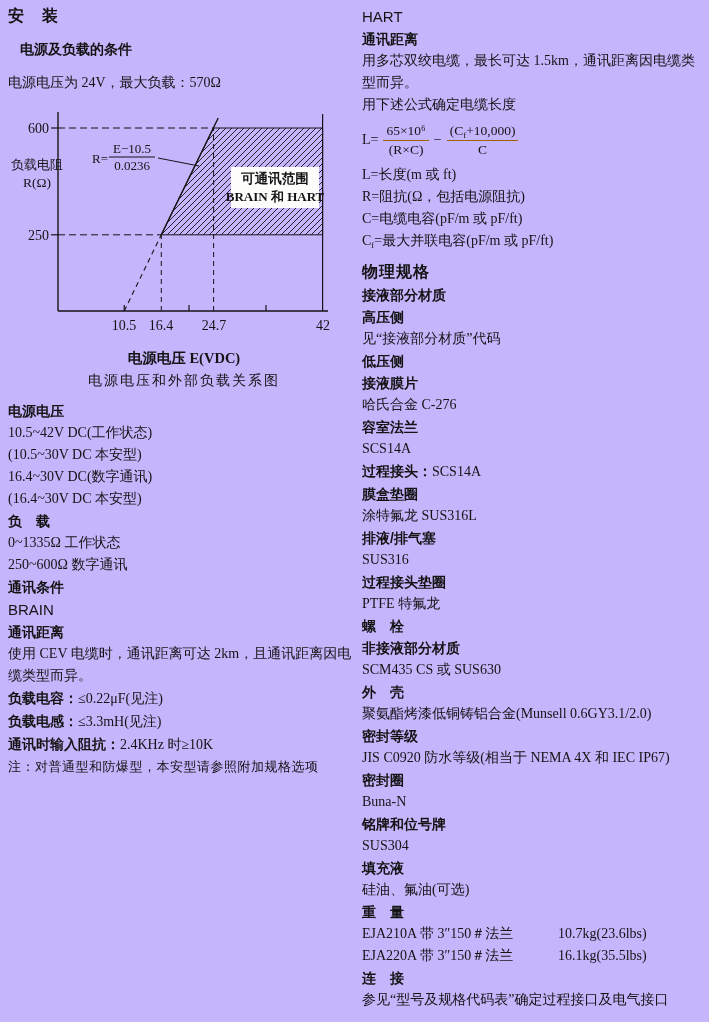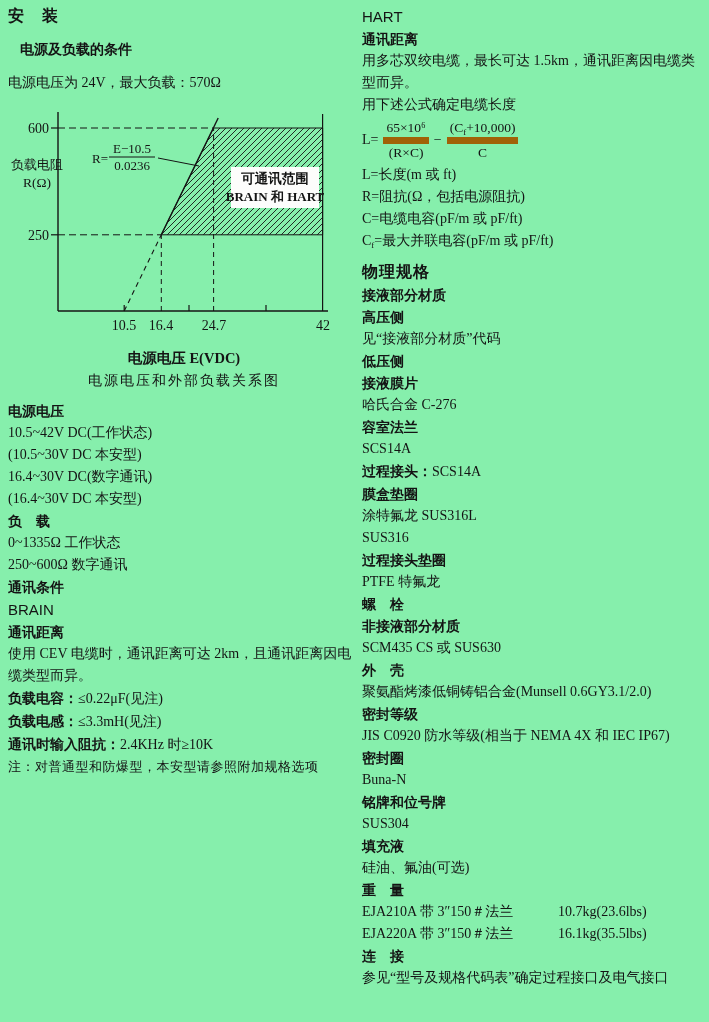--- a/index.html
+++ b/index.html
@@ -1,17 +1,17 @@
 <!DOCTYPE html>
 <html><head>
 <meta charset="utf-8">
 <style>
   html,body{margin:0;padding:0;background:#ffffff;}
   .page{
-    position:relative;width:709px;height:1022px;background:#86efac;color:#141414;
+    position:relative;width:709px;height:1022px;background:#c4b5fd;color:#141414;
     font-family:"Liberation Serif","DejaVu Serif",serif;overflow:hidden;
   }
   .col{position:absolute;top:0;}
   .col.left{left:8px;width:352px;}
   .col.right{left:362px;width:342px;}
 
   .page-title{
     margin:6px 0 10px 0;font-family:"Liberation Sans","DejaVu Sans",sans-serif;
     font-weight:bold;font-size:16px;line-height:20px;letter-spacing:1px;
   }
@@ -38,21 +38,21 @@
   .row .lbl{font-family:"Liberation Sans","DejaVu Sans",sans-serif;font-weight:bold;}
   .row.wt{display:flex;}
   .row.wt .model{width:196px;flex:0 0 auto;}
   sub.f{font-size:9px;vertical-align:-3px;line-height:0;}
 
   .formula{
     display:flex;align-items:center;gap:5px;font-size:14px;
     height:46px;line-height:normal;margin:1px 0;
   }
   .frac{display:inline-flex;flex-direction:column;align-items:center;font-size:13.5px;}
-  .frac .num{padding:0 3px 1px 3px;border-bottom:7px solid #a16207;}
+  .frac .num{padding:0 3px 1px 3px;border-bottom:1px solid #a16207;}
   .frac .den{padding:1px 3px 0 3px;}
 
   .svgtxt{font-family:"Liberation Serif","DejaVu Serif",serif;fill:#141414;}
 </style>
 </head>
 <body>
 
 <div class="page">
 
   <div class="col left">
@@ -168,20 +168,21 @@
         <div class="row h">高压侧</div>
         <div class="row v">见“接液部分材质”代码</div>
         <div class="row h">低压侧</div>
         <div class="row h">接液膜片</div>
         <div class="row v">哈氏合金 C-276</div>
         <div class="row h">容室法兰</div>
         <div class="row v">SCS14A</div>
         <div class="row hv"><span class="lbl">过程接头：</span><span>SCS14A</span></div>
         <div class="row h">膜盒垫圈</div>
         <div class="row v">涂特氟龙 SUS316L</div>
+        <div class="row h">排液/排气塞</div>
         <div class="row v">SUS316</div>
         <div class="row h">过程接头垫圈</div>
         <div class="row v">PTFE 特氟龙</div>
         <div class="row h">螺　栓</div>
         <div class="row h">非接液部分材质</div>
         <div class="row v">SCM435 CS 或 SUS630</div>
         <div class="row h">外　壳</div>
         <div class="row v">聚氨酯烤漆低铜铸铝合金(Munsell 0.6GY3.1/2.0)</div>
         <div class="row h">密封等级</div>
         <div class="row v">JIS C0920 防水等级(相当于 NEMA 4X 和 IEC IP67)</div>

